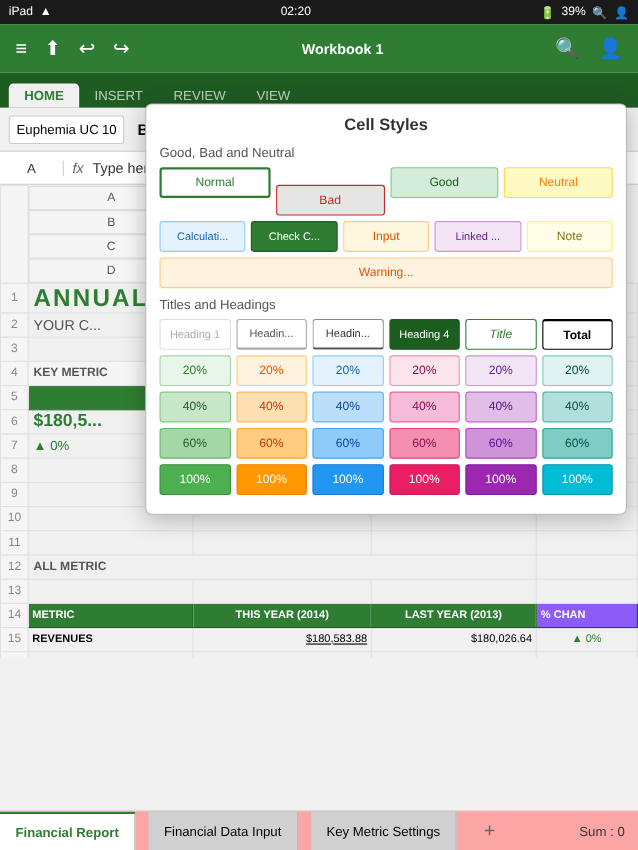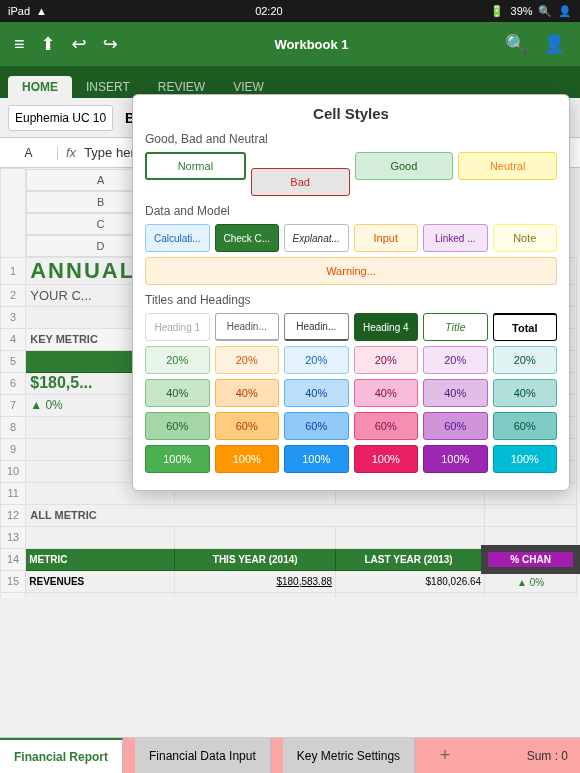--- a/index.html
+++ b/index.html
@@ -478,21 +478,21 @@
           <td style="border:1px solid #e0e0e0;"></td>
           <td style="border:1px solid #e0e0e0;"></td>
           <td style="border:1px solid #e0e0e0;"></td>
         </tr>
 
       <tr>
         <td class="row-num">14</td>
         <td style="background:#2e7d32;color:white;font-weight:bold;font-size:10px;padding:0 3px;border:1px solid #1b5e20;">METRIC</td>
         <td style="background:#2e7d32;color:white;font-weight:bold;font-size:10px;text-align:center;border:1px solid #1b5e20;">THIS YEAR (2014)</td>
         <td style="background:#2e7d32;color:white;font-weight:bold;font-size:10px;text-align:center;border:1px solid #1b5e20;">LAST YEAR (2013)</td>
-        <td style="background:#a21caf;color:white;font-weight:bold;font-size:10px;text-align:center;border:7px solid #404040;">% CHAN</td>
+        <td style="background:#8b5cf6;color:white;font-weight:bold;font-size:10px;text-align:left;border:1px solid #404040;">% CHAN</td>
       </tr>
 
       <tr>
         <td class="row-num">15</td>
         <td style="font-size:10px;font-weight:bold;border:1px solid #e0e0e0;padding:0 3px;">REVENUES</td>
         <td style="font-size:10px;text-align:right;border:1px solid #e0e0e0;padding:0 3px;text-decoration:underline;">$180,583.88</td>
         <td style="font-size:10px;text-align:right;border:1px solid #e0e0e0;padding:0 3px;">$180,026.64</td>
         <td style="font-size:10px;text-align:center;color:#2e7d32;border:1px solid #e0e0e0;">▲ 0%</td>
       </tr>
       <tr>
@@ -511,25 +511,23 @@
   <div id="cell-styles-title">Cell Styles</div>
 
   <div class="section-title">Good, Bad and Neutral</div>
   <div class="style-row">
     <div class="style-cell style-normal">Normal</div>
     <div class="style-cell style-bad">Bad</div>
     <div class="style-cell style-good">Good</div>
     <div class="style-cell style-neutral">Neutral</div>
   </div>
 
-  <div class="section-title">Data and Model</div>
   <div class="style-row">
     <div class="style-cell style-calc" style="font-size:10px;">Calculati...</div>
     <div class="style-cell style-check" style="font-size:10px;">Check C...</div>
-    <div class="style-cell style-explanation" style="font-size:10px;">Explanat...</div>
     <div class="style-cell style-input">Input</div>
     <div class="style-cell style-linked" style="font-size:10px;">Linked ...</div>
     <div class="style-cell style-note">Note</div>
   </div>
   <div class="style-row">
     <div class="style-cell style-warning">Warning...</div>
   </div>
 
   <div class="section-title">Titles and Headings</div>
   <div class="style-row">

